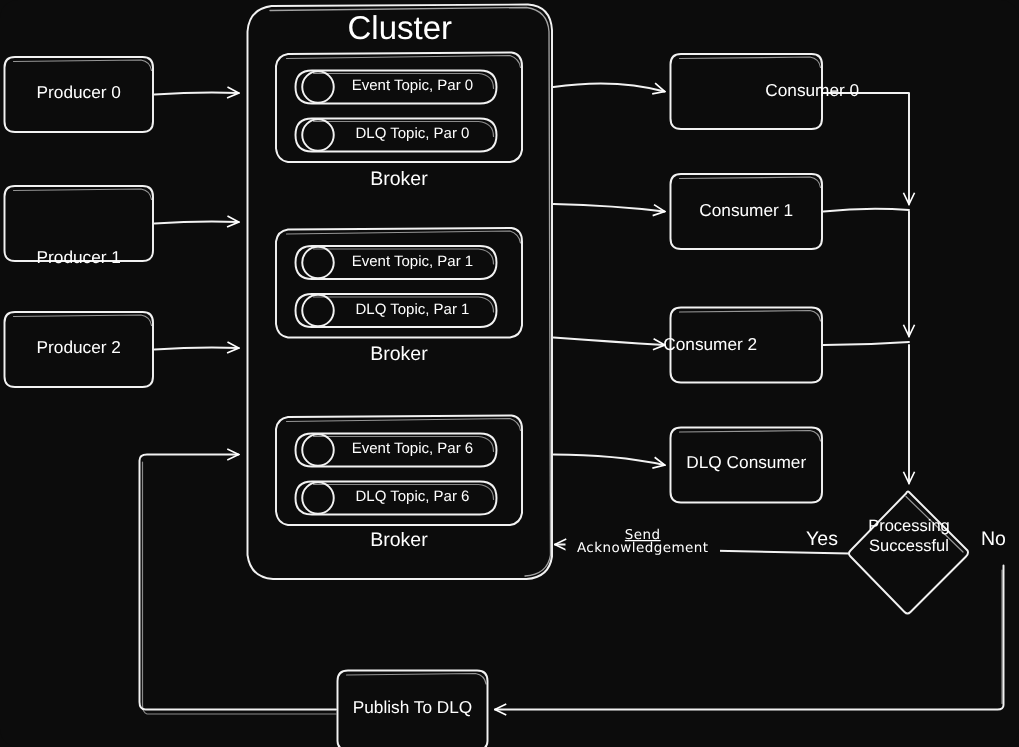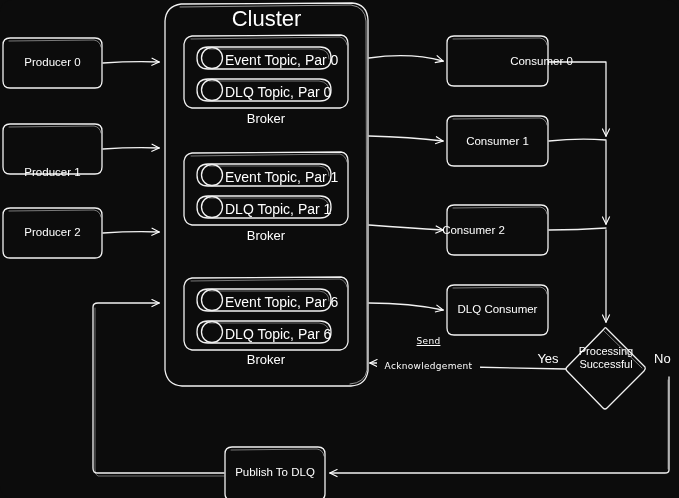--- a/index.html
+++ b/index.html
@@ -5,21 +5,21 @@
   html,body{margin:0;padding:0;background:#0c0c0c;}
   body{width:679px;height:498px;overflow:hidden;
        font-family:"Liberation Sans",sans-serif;color:#fff;}
   #stage{position:relative;width:679px;height:498px;background:#0c0c0c;border-radius:12px;}
   svg.layer{position:absolute;left:0;top:0;width:679px;height:498px;}
   .lbl{position:absolute;color:#fff;text-align:center;
        font-family:"Liberation Sans",sans-serif;line-height:1.15;
        white-space:pre;pointer-events:none;}
   .box-lbl{font-size:11.5px;}
   .broker-lbl{font-size:13px;}
-  .topic-lbl{font-size:14px;}
+  .topic-lbl{font-size:10px;}
   .cluster-lbl{font-size:22px;}
   .diamond-lbl{font-size:11px;}
   .edge-lbl{font-size:13px;background:#0c0c0c;padding:0 1px;}
   .hand-lbl{font-family:"DejaVu Sans",sans-serif;font-size:9px;
             background:#0c0c0c;letter-spacing:.3px;}
 </style>
 </head>
 <body>
 
 <div id="stage">
@@ -157,18 +157,18 @@
   <div class="lbl box-lbl" style="left:447px;top:135px;width:101px;">Consumer 1</div>
   <div class="lbl box-lbl" style="left:423px;top:224px;width:101px;">Consumer 2</div>
   <div class="lbl box-lbl" style="left:447px;top:303px;width:101px;">DLQ Consumer</div>
 
   <div class="lbl diamond-lbl" style="left:566px;top:345px;width:80px;">Processing</div>
   <div class="lbl diamond-lbl" style="left:566px;top:358px;width:80px;">Successful</div>
 
   <div class="lbl edge-lbl" style="left:531px;top:352px;width:32px;">Yes</div>
   <div class="lbl edge-lbl" style="left:653px;top:352px;width:26px;text-align:left;">No</div>
 
-  <div class="lbl hand-lbl" style="left:382px;top:336px;width:93px;text-decoration:underline;">Send</div>
+  <div class="lbl hand-lbl" style="left:382px;top:352px;width:93px;text-decoration:underline;">Send</div>
   <div class="lbl hand-lbl" style="left:377px;top:361px;width:103px;">Acknowledgement</div>
 
   <div class="lbl box-lbl" style="left:225px;top:466px;width:100px;">Publish To DLQ</div>
 
 </div>
 
 </body></html>

